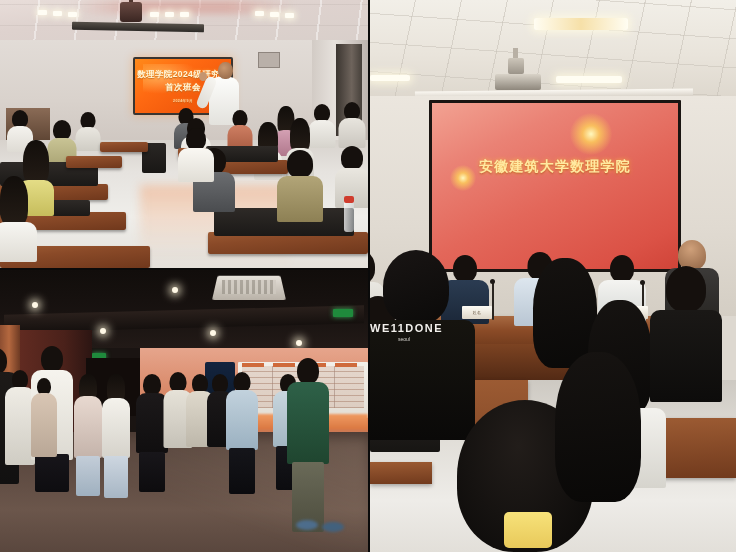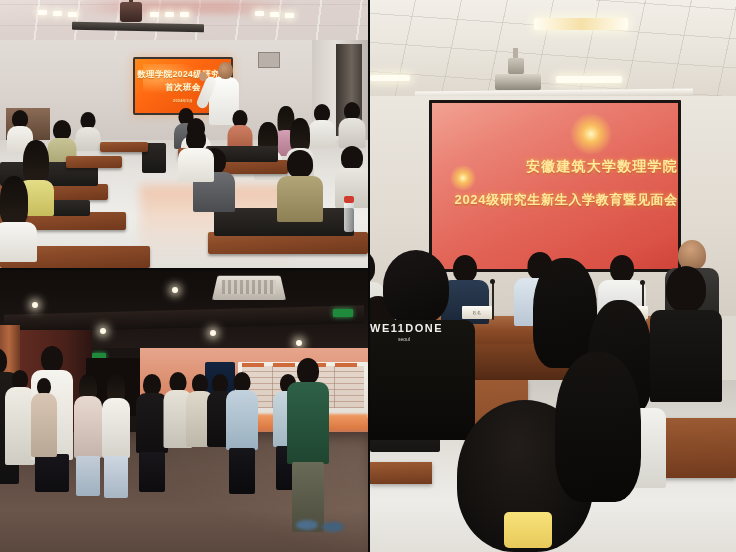--- a/index.html
+++ b/index.html
@@ -286,21 +286,21 @@
     overflow: hidden;
   }
   .c-sparkle {
     position: absolute; border-radius: 50%;
     background: radial-gradient(circle, rgba(255,248,190,1) 0%, rgba(255,215,90,.75) 28%, rgba(255,180,60,0) 72%);
   }
   .c-sparkle::before, .c-sparkle::after {
     content:''; position: absolute; background: rgba(255,245,190,.8);
   }
   .c-screen-t1, .c-screen-t2 {
-    position: absolute; left: 0; width: 100%; text-align: right;
+    position: absolute; left: 0; width: 100%; text-align: center;
     color: #ffe9a0; font-weight: bold; white-space: nowrap;
     text-shadow: 0 0 4px rgba(255,190,70,.95), 0 1px 2px rgba(150,40,20,.75);
   }
   .c-screen-t1 { top: 55px; font-size: 14px; letter-spacing: 1.2px; }
   .c-screen-t2 { top: 88px; font-size: 13px; letter-spacing: .7px; }
   .c-table {
     position: absolute; left: 432px; top: 316px; width: 300px; height: 34px;
     background: linear-gradient(180deg,#a8secondary,#7a3c20);
     background: linear-gradient(180deg,#a86a42 0%, #8b4b27 45%, #6f3a1c 100%);
     box-shadow: 0 3px 5px rgba(0,0,0,.35);
@@ -593,21 +593,20 @@
     <div class="c-projector" style="left:125px; top:74px;"></div>
     <div class="c-screen-bar" style="left:45px; top:90px; width:278px;"></div>
 
     <div class="c-wall"></div>
 
     <div class="c-screen-frame" style="left:59px; top:100px; width:252px; height:172px;"></div>
     <div class="c-screen" style="left:62px; top:103px; width:246px; height:166px;">
       <div class="c-sparkle" style="left:138px; top:10px; width:42px; height:42px;"></div>
       <div class="c-sparkle" style="left:18px;  top:62px; width:26px; height:26px;"></div>
       <div class="c-screen-t1">安徽建筑大学数理学院</div>
-      <div class="c-screen-t2">2024级研究生新生入学教育暨见面会</div>
     </div>
 
     <div class="c-sideboard" style="left:0px; top:330px; width:58px; height:140px;"></div>
     <div class="c-table" style="left:60px; top:316px; width:252px; height:32px;"></div>
     <div class="c-table-front" style="left:66px; top:344px; width:244px; height:40px;"></div>
 
     <div class="person" style="left:95px;  top:255px;">
       <div class="p-head" style="width:24px;height:27px;top:0;"></div>
       <div class="p-body" style="width:48px;height:44px;top:25px;background:linear-gradient(180deg,#2b3c52,#1b2738);"></div>
     </div>

